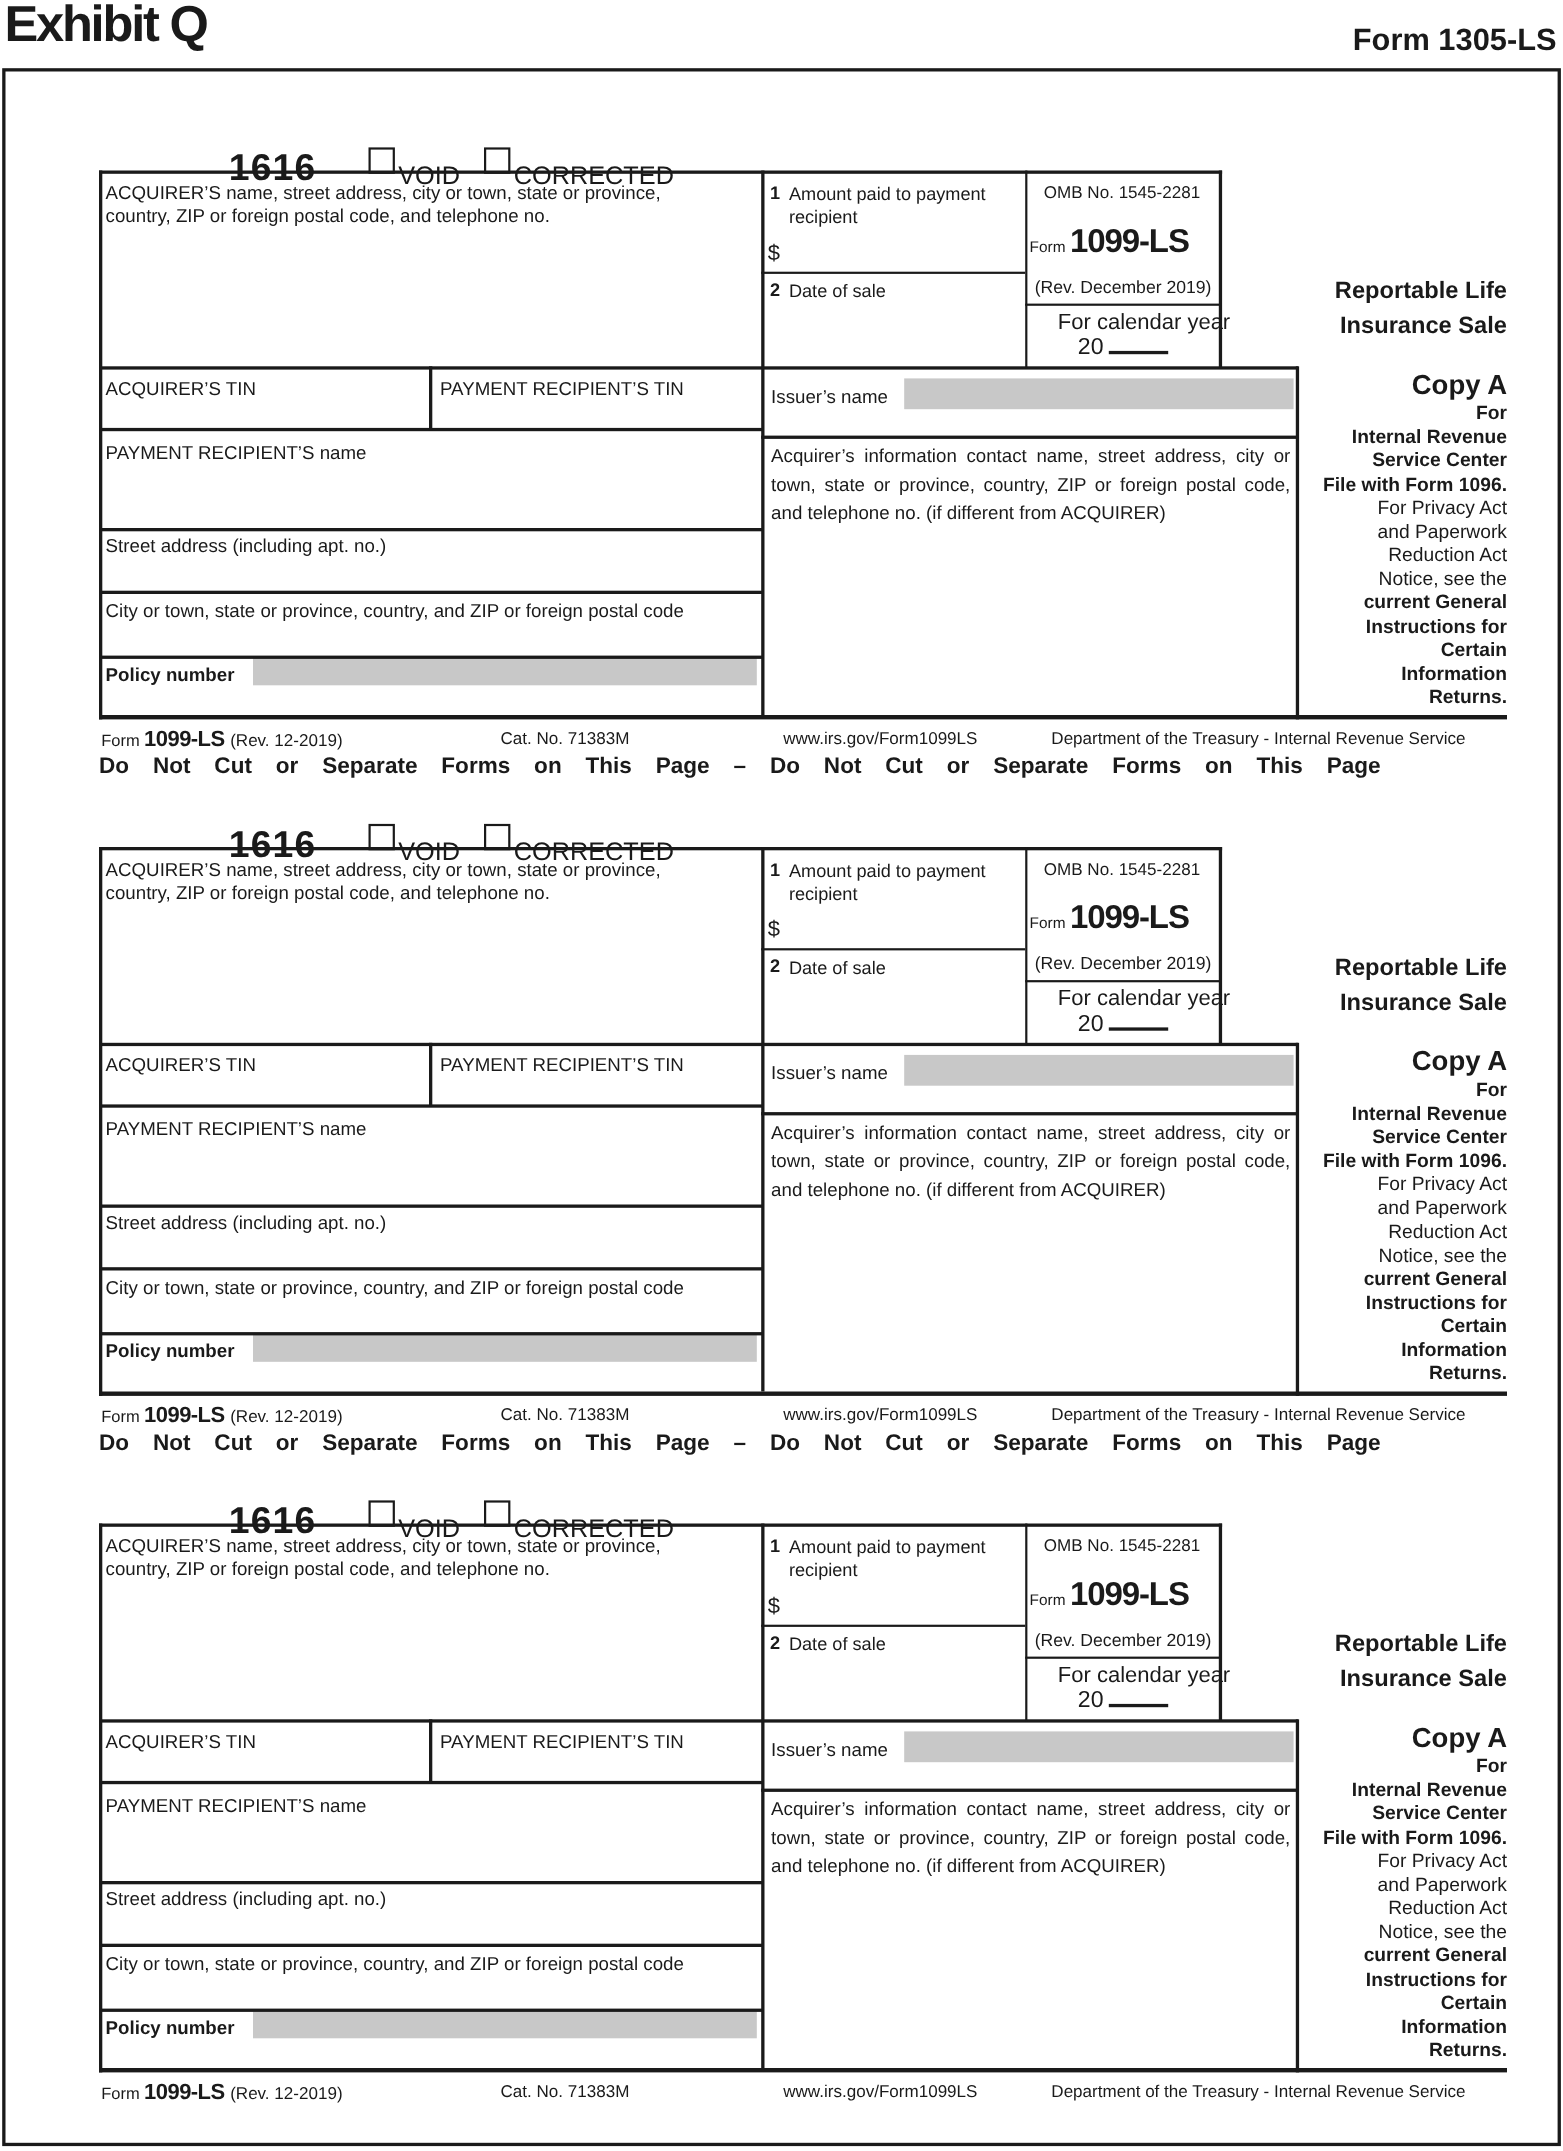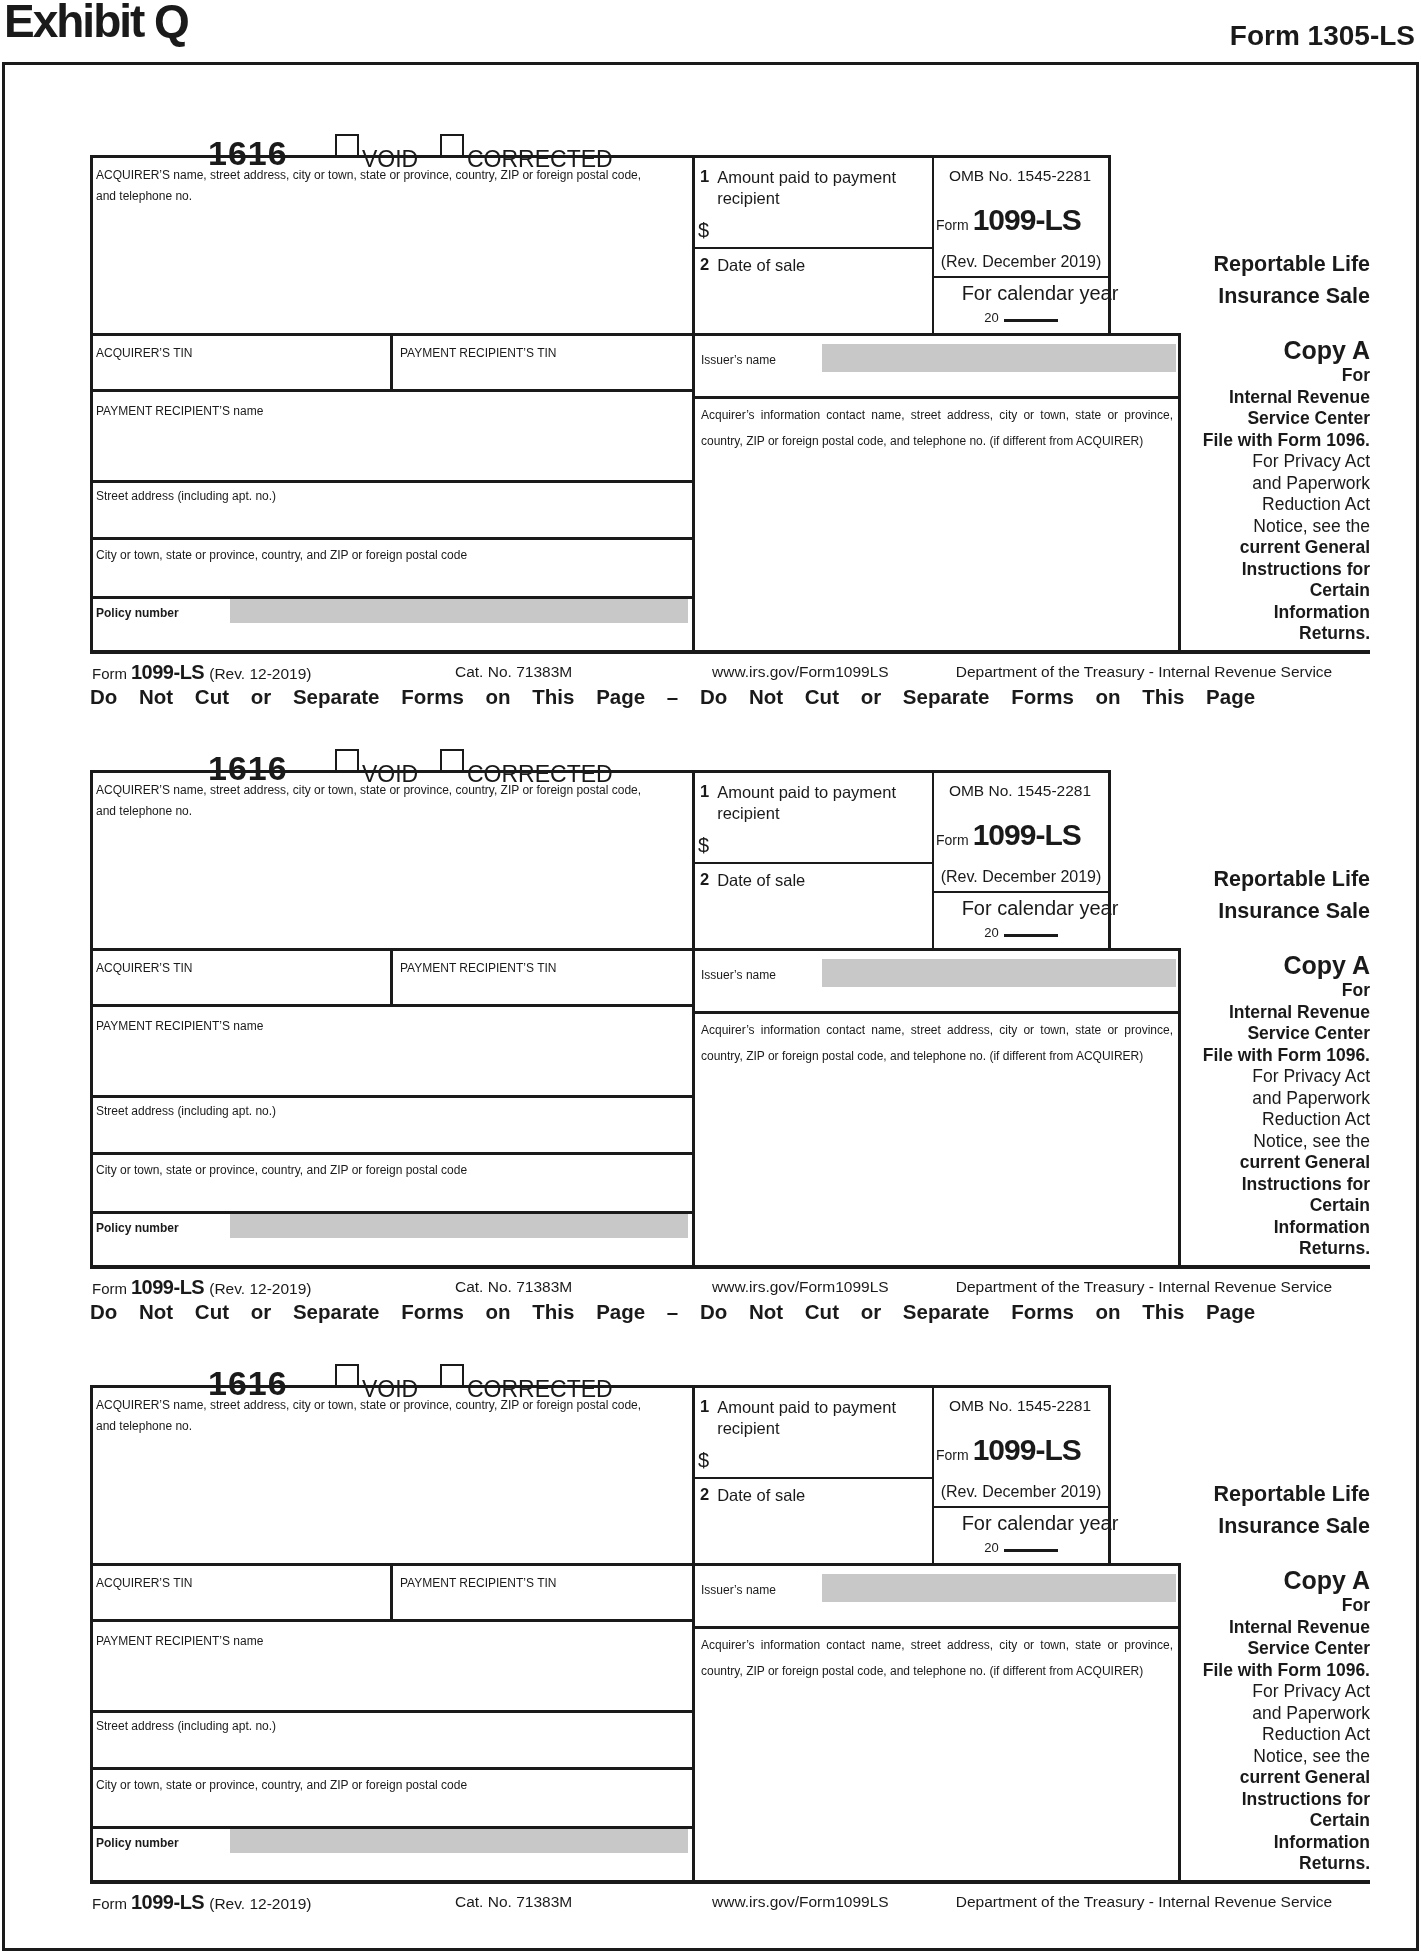--- a/index.html
+++ b/index.html
@@ -20,35 +20,35 @@
   .gray{position:absolute;background:#c8c8c8;}
   
   .code{left:208px;top:29px;font-size:34px;font-weight:bold;letter-spacing:1px;}
   .cb{width:20px;height:20px;border:2.5px solid #1a1a1a;background:#fff;}
   .cb-void{left:335px;top:29px;}
   .cb-corr{left:440px;top:29px;}
   .cb-label{top:28px;font-size:23px;margin-top:13px;}
   .lb-void{left:362px;}
   .lb-corr{left:467px;}
   
-  .cell-label{font-size:12px;line-height:21px;}
+  .cell-label{font-size:17px;line-height:21px;}
   .acq-label{left:96px;top:60px;width:565px;}
   .numbox{display:flex;align-items:flex-start;}
   .bnum{font-weight:bold;font-size:16.5px;margin-right:8px;}
   .btxt{font-size:16.5px;line-height:21px;}
   .box1{left:700px;top:62px;width:215px;}
   .dollar{left:698px;top:114px;font-size:20px;}
   .box2{left:700px;top:150px;width:220px;}
   .omb{left:932px;top:62px;width:176px;text-align:center;font-size:15.5px;}
   .omb-form{left:936px;top:98px;display:flex;align-items:baseline;}
   .omb-form .fw{font-size:14px;}
   .omb-form .fn{font-size:30px;font-weight:bold;letter-spacing:-1px;margin-left:4px;}
   .rev{left:932px;top:148px;width:178px;text-align:center;font-size:16px;}
   .calendar{left:946px;top:177px;width:188px;text-align:center;font-size:20px;}
-  .yearline{left:932px;top:199px;width:178px;text-align:center;font-size:13px;}
+  .yearline{left:932px;top:199px;width:178px;text-align:center;font-size:21px;}
   .year-blank{display:inline-block;width:54px;height:15px;border-bottom:3.5px solid #1a1a1a;margin-left:5px;}
   .rls{left:1108px;top:143px;width:262px;text-align:right;font-weight:bold;font-size:21.5px;line-height:32px;}
   .tin1{left:96px;top:238px;}
   .tin2{left:400px;top:238px;}
   .issuer-label{left:701px;top:245px;}
   .prname{left:96px;top:296px;}
   .acqinfo{left:701px;top:297px;width:472px;text-align:justify;line-height:26px;}
   .street{left:96px;top:381px;}
   .city{left:96px;top:440px;}
   .policy{left:96px;top:498px;font-weight:bold;}

